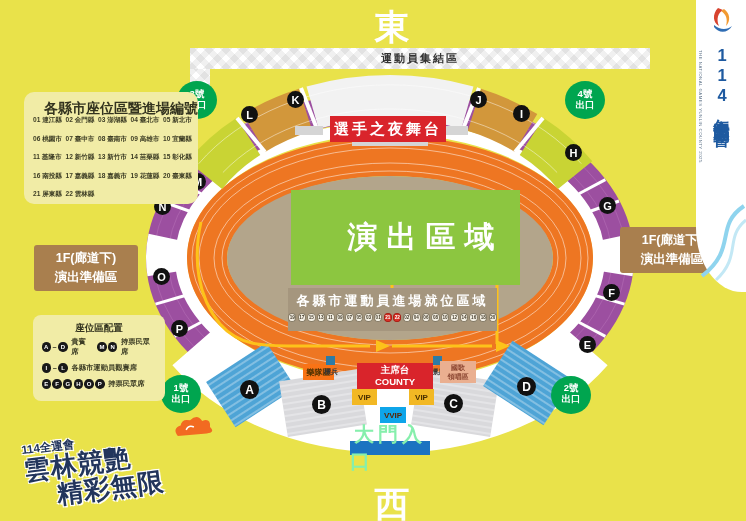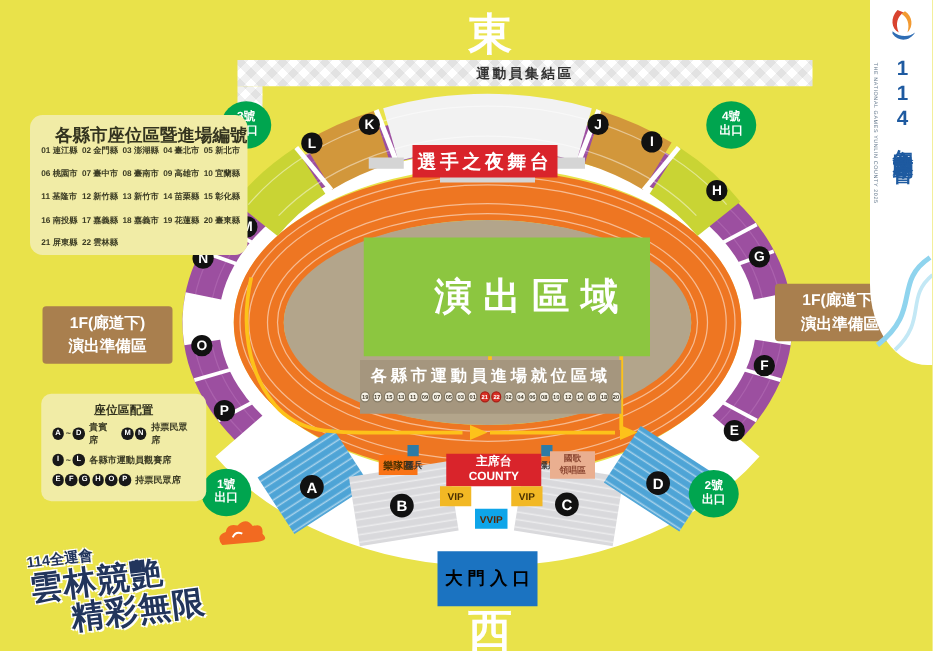--- a/index.html
+++ b/index.html
@@ -33,22 +33,22 @@
   .cbox{display:flex;align-items:center;justify-content:center;text-align:center;font-weight:700;}
   .bandarea{left:303px;top:364px;width:31px;height:16px;background:#f97316;color:#4a3000;font-size:8px;}
   .marker-sq{width:9px;height:9px;background:#2d7ba6;}
   .marker-lb{width:20px;font-size:7px;color:#333;font-weight:700;text-align:center;}
   .chairman{left:357px;top:363px;width:76px;height:26px;background:#d9242b;color:#fff;font-size:9.5px;
             line-height:1.25;white-space:pre-line;}
   .vip{top:389px;width:25px;height:16px;background:#f2b824;color:#4a3000;font-size:8px;}
   .vvip{left:380px;top:389px;width:26px;height:16px;background:#0ea5e9;color:#5a2500;font-size:8px;margin-top:18px;}
   .anthem{left:440px;top:361px;width:36px;height:22px;background:#eaaf90;color:#8c4732;font-size:7px;
           line-height:1.3;white-space:pre-line;}
-  .gate{left:350px;top:441px;width:80px;height:44px;background:#1b73c1;color:#000000;display:flex;align-items:center;
-        justify-content:center;font-size:14px;font-weight:800;letter-spacing:4px;text-indent:4px;}
+  .gate{left:350px;top:441px;width:80px;height:14px;background:#1b73c1;color:#86efac;display:flex;align-items:center;
+        justify-content:center;font-size:20px;font-weight:800;letter-spacing:4px;text-indent:4px;}
   .panel{background:#f1eca6;border-radius:10px;}
   .county-box{left:24px;top:92px;width:174px;height:112px;}
   .county-title{left:24px;top:100px;width:174px;text-align:right;font-size:14px;font-weight:800;color:#33331f;}
   .county-grid{left:33px;top:116px;width:160px;display:grid;grid-template-columns:repeat(5,31.5px);
                column-gap:1px;row-gap:9.5px;font-size:6.6px;font-weight:600;color:#3c3c24;white-space:nowrap;}
   .prep{width:104px;height:46px;background:#a97f4e;border-radius:3px;color:#fff;display:flex;align-items:center;
         justify-content:center;text-align:center;font-size:12.5px;font-weight:700;line-height:1.55;white-space:pre-line;}
   .legend-box{left:33px;top:315px;width:132px;height:86px;border-radius:8px;}
   .legend-title{left:33px;top:322px;width:132px;text-align:center;font-size:9.5px;font-weight:800;color:#33331f;}
   .legend-rows{left:41px;top:337px;width:120px;}

